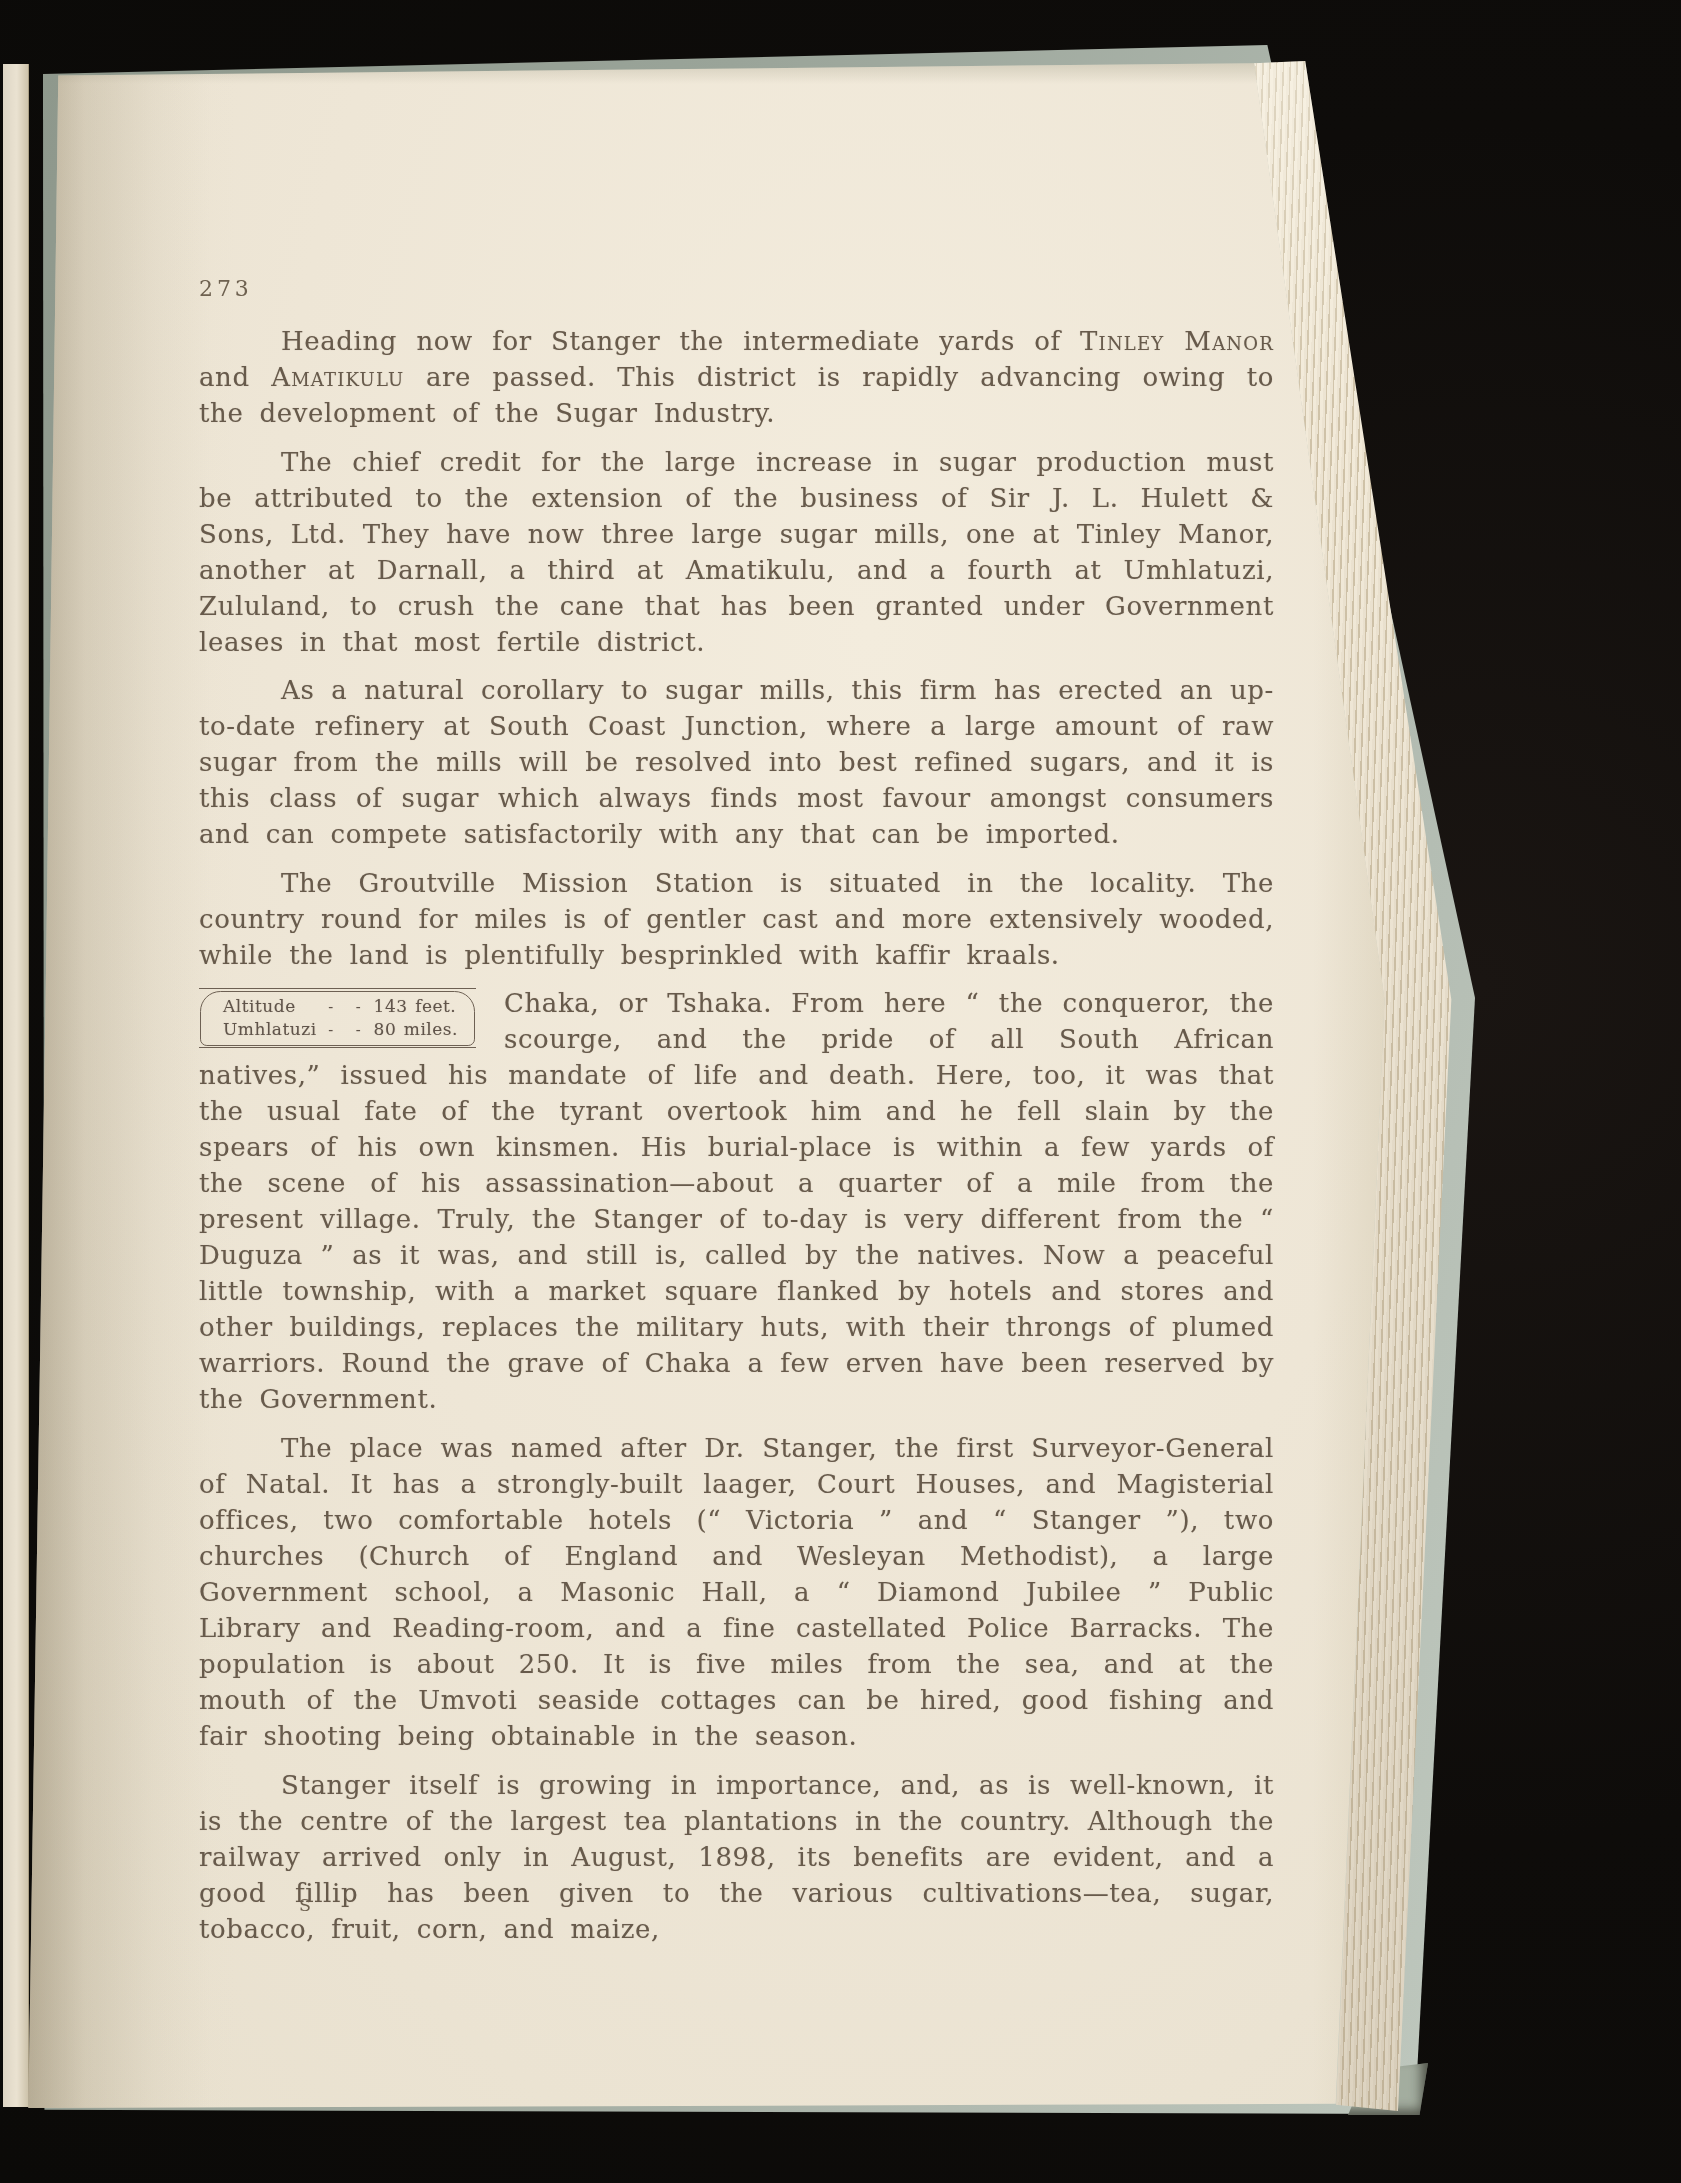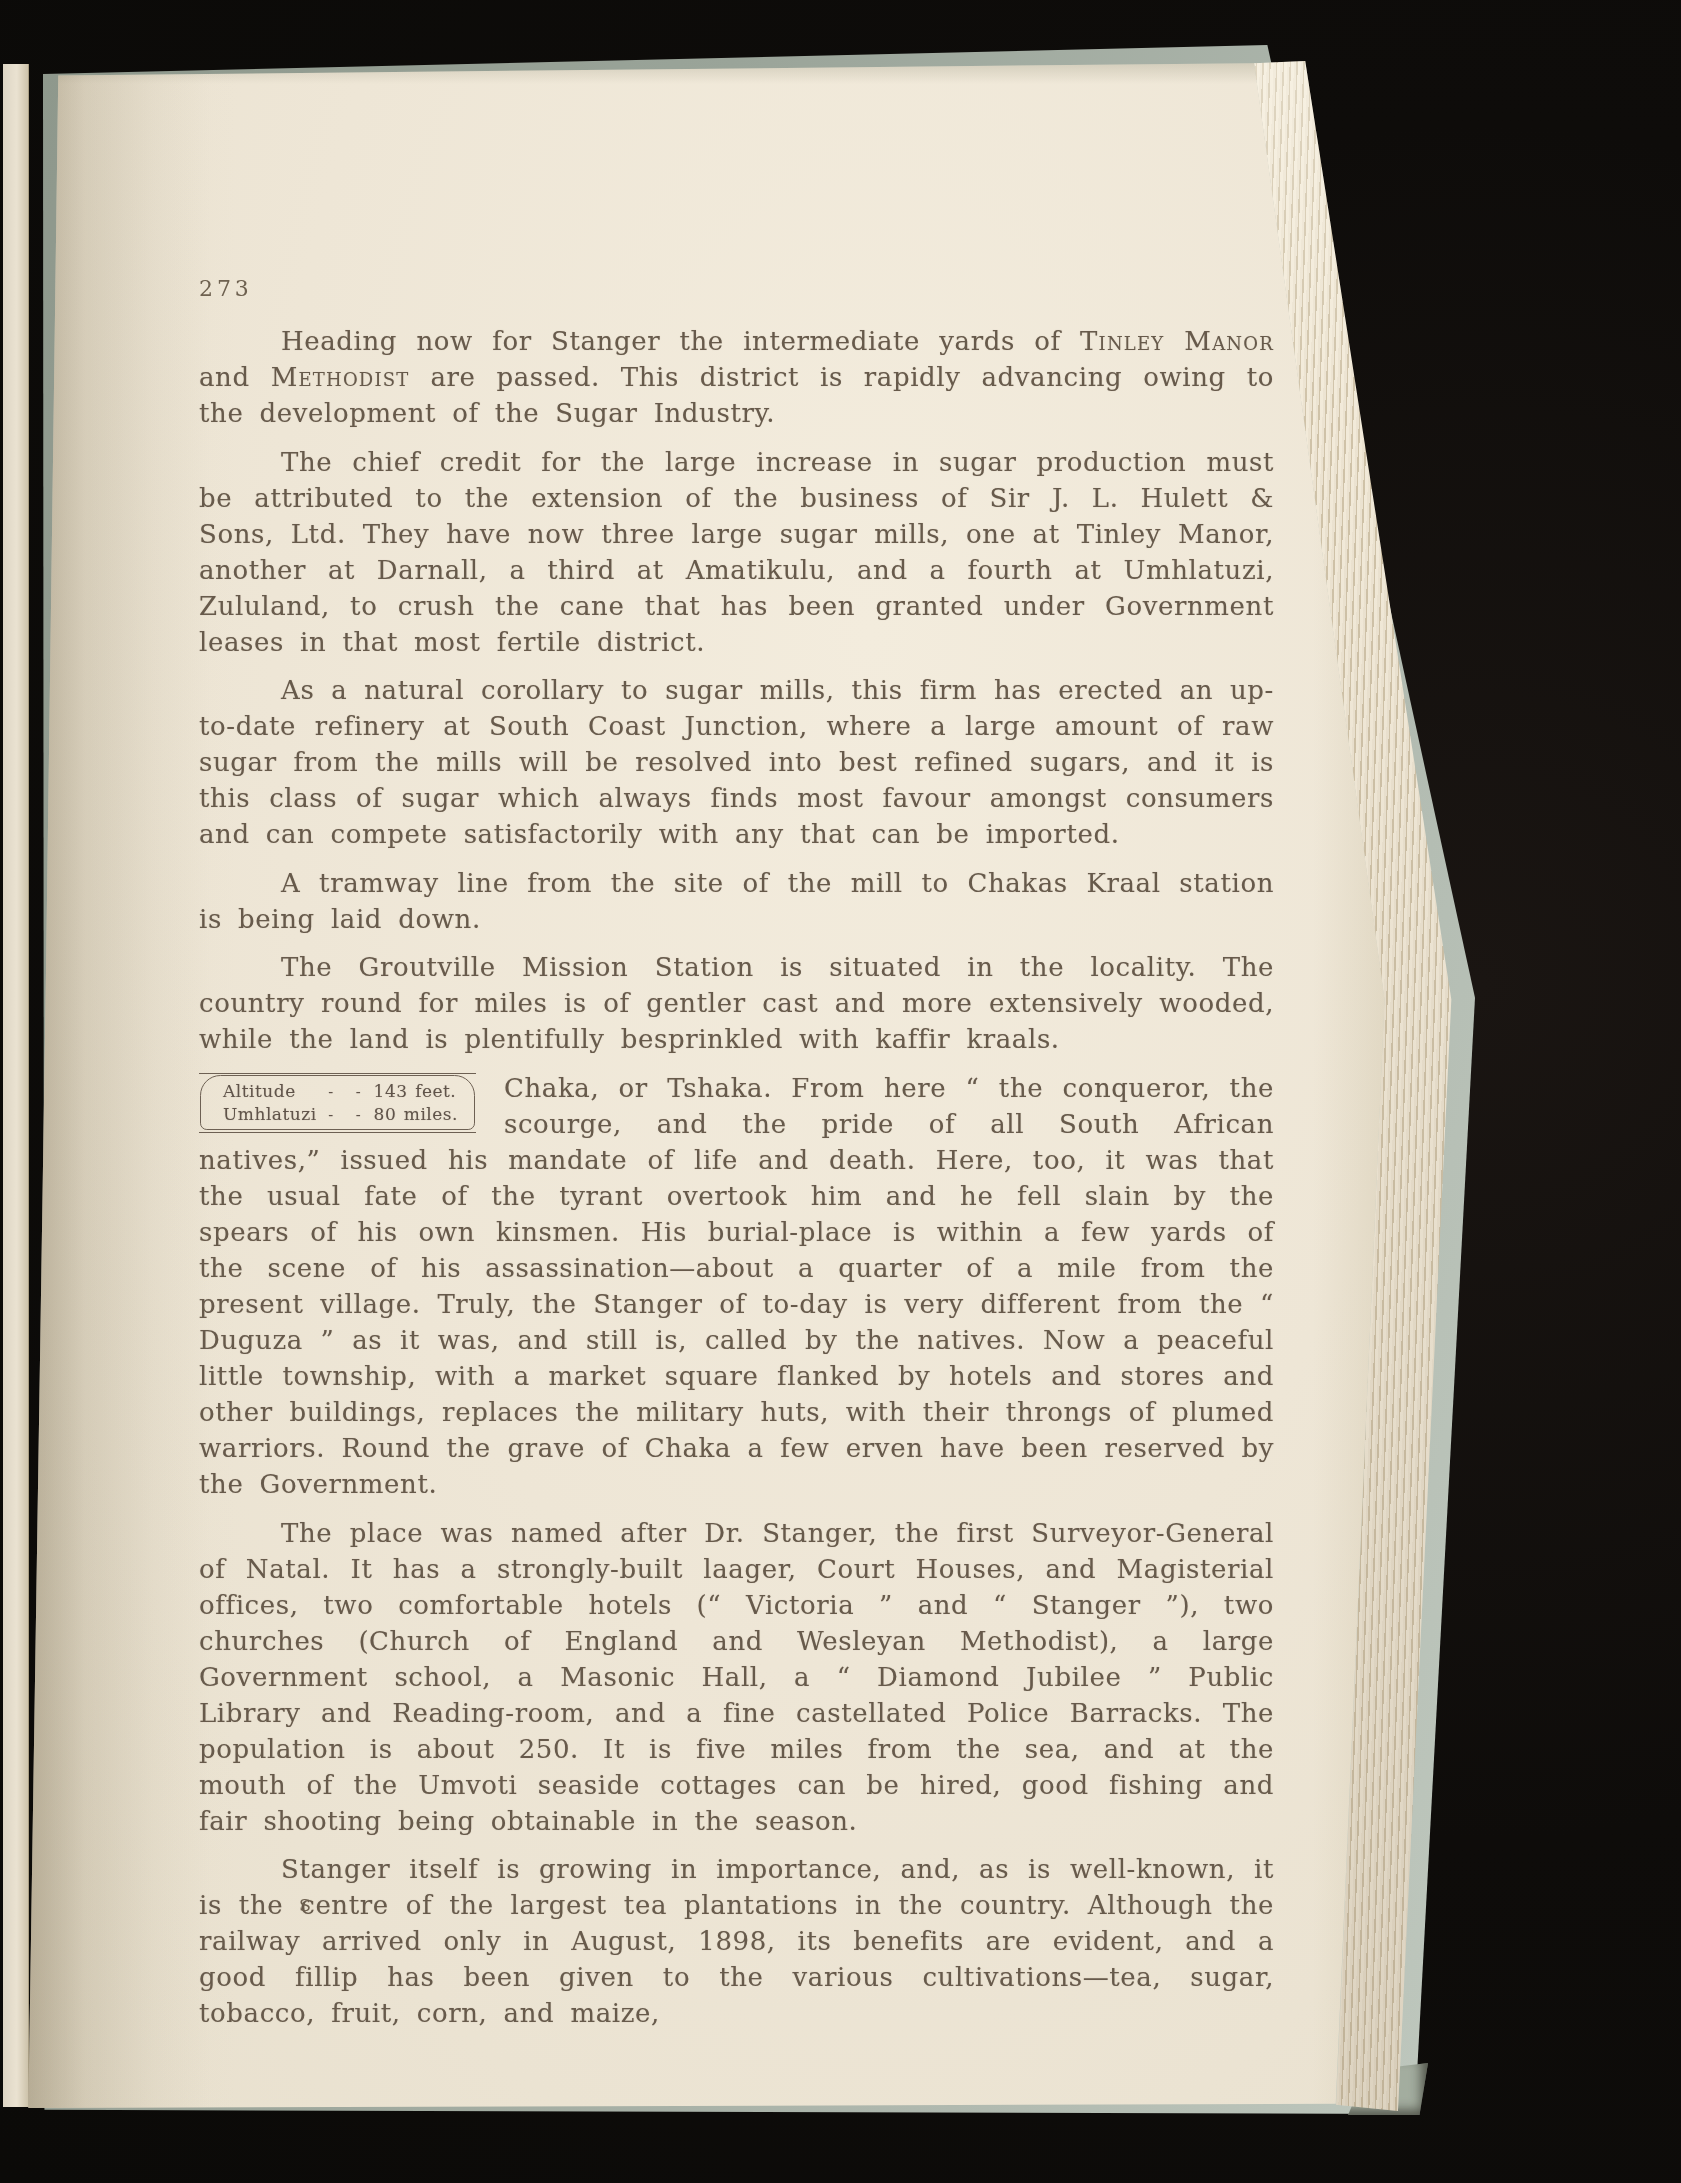--- a/index.html
+++ b/index.html
@@ -113,27 +113,26 @@
   <div class="stack"></div>
   <div class="facing-edge"></div>
 
   <div class="page">
     <div class="gutter"></div>
 
     <div class="page-number">273</div>
 
     <div class="text-column">
 
-      <p><span>Heading now for Stanger the intermediate yards of </span><span class="sc">Tinley Manor</span><span> and </span><span class="sc">Methodist</span><span> are passed.  This district is rapidly advancing owing to the development of the Sugar Industry.</span></p>
+      <p><span>Heading now for Stanger the intermediate yards of </span><span class="sc">Tinley Manor</span><span> and </span><span class="sc">Amatikulu</span><span> are passed.  This district is rapidly advancing owing to the development of the Sugar Industry.</span></p>
 
       <p>The chief credit for the large increase in sugar production must be attributed to the extension of the business of Sir J. L. Hulett &amp; Sons, Ltd. They have now three large sugar mills, one at Tinley Manor, another at Darnall, a third at Amatikulu, and a fourth at Umhlatuzi, Zululand, to crush the cane that has been granted under Government leases in that most fertile district.</p>
 
       <p>As a natural corollary to sugar mills, this firm has erected an up-to-date refinery at South Coast Junction, where a large amount of raw sugar from the mills will be resolved into best refined sugars, and it is this class of sugar which always finds most favour amongst consumers and can compete satisfactorily with any that can be imported.</p>
 
-      <p>A tramway line from the site of the mill to Chakas Kraal station is being laid down.</p>
 
       <p>The Groutville Mission Station is situated in the locality.  The country round for miles is of gentler cast and more extensively wooded, while the land is plentifully besprinkled with kaffir kraals.</p>
 
 
       <div class="stanger-rest">
         <div class="infobox-frame">
           <div class="infobox">
             <div class="row">
               <span class="lbl">Altitude</span>
               <span class="dash">-</span>

